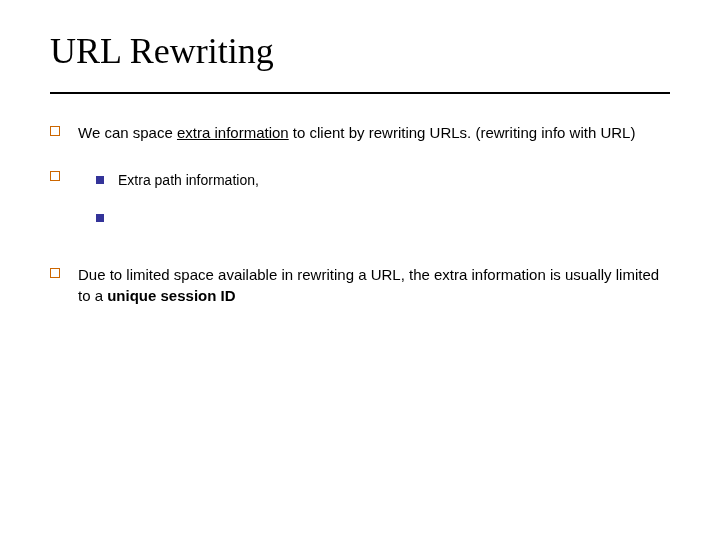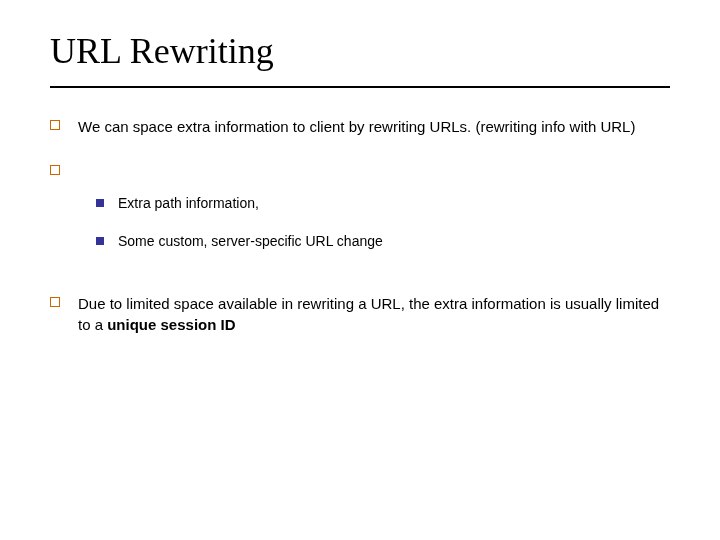--- a/index.html
+++ b/index.html
@@ -9,21 +9,21 @@
       background: #fff;
       font-family: Verdana, Geneva, sans-serif;
       padding: 30px 50px;
       color: #000;
     }
     .title {
       font-family: "Times New Roman", Times, serif;
       font-size: 36px;
       font-weight: normal;
       border-bottom: 2px solid #000;
-      padding-bottom: 14px;
+      padding-bottom: 20px;
       margin-bottom: 28px;
       width: 100%;
     }
     .outer-list {
       list-style: none;
       padding-left: 0;
     }
     .outer-item {
       display: flex;
       align-items: flex-start;
@@ -36,38 +36,38 @@
       height: 10px;
       border: 1.5px solid #cc6600;
       margin-right: 18px;
       margin-top: 4px;
       flex-shrink: 0;
     }
     .outer-item-content { flex: 1; }
     .inner-list {
       list-style: none;
       padding-left: 18px;
-      margin-top: 33px;
+      margin-top: 4px;
       text-align: right;
     }
     .inner-item {
       display: flex;
       align-items: flex-start;
       margin-bottom: 18px;
       font-size: 14px;
     }
     .inner-bullet {
       width: 8px;
       height: 8px;
       background: #333399;
       margin-right: 14px;
       margin-top: 5px;
       flex-shrink: 0;
     }
-    .ul-text { }
+    .ul-text { text-decoration: underline; }
     .bold-text { font-weight: bold; margin-top: 6px; }
   </style>
 </head>
 <body>
 
 <h1 class="title">URL Rewriting</h1>
 
 <ul class="outer-list">
 
   <li class="outer-item">
@@ -80,21 +80,20 @@
   <li class="outer-item">
     <span class="outer-bullet"></span>
     <div class="outer-item-content">
       <ul class="inner-list">
         <li class="inner-item">
           <span class="inner-bullet"></span>
           <span>Extra path information,</span>
         </li>
         <li class="inner-item">
           <span class="inner-bullet"></span>
-          <span>Some custom, server-specific URL change</span>
         </li>
       </ul>
     </div>
   </li>
 
   <li class="outer-item">
     <span class="outer-bullet"></span>
     <div class="outer-item-content">
       <span>Due to limited space available in rewriting a URL, the extra information is usually limited to a </span><span class="bold-text">unique session ID</span>
     </div>

